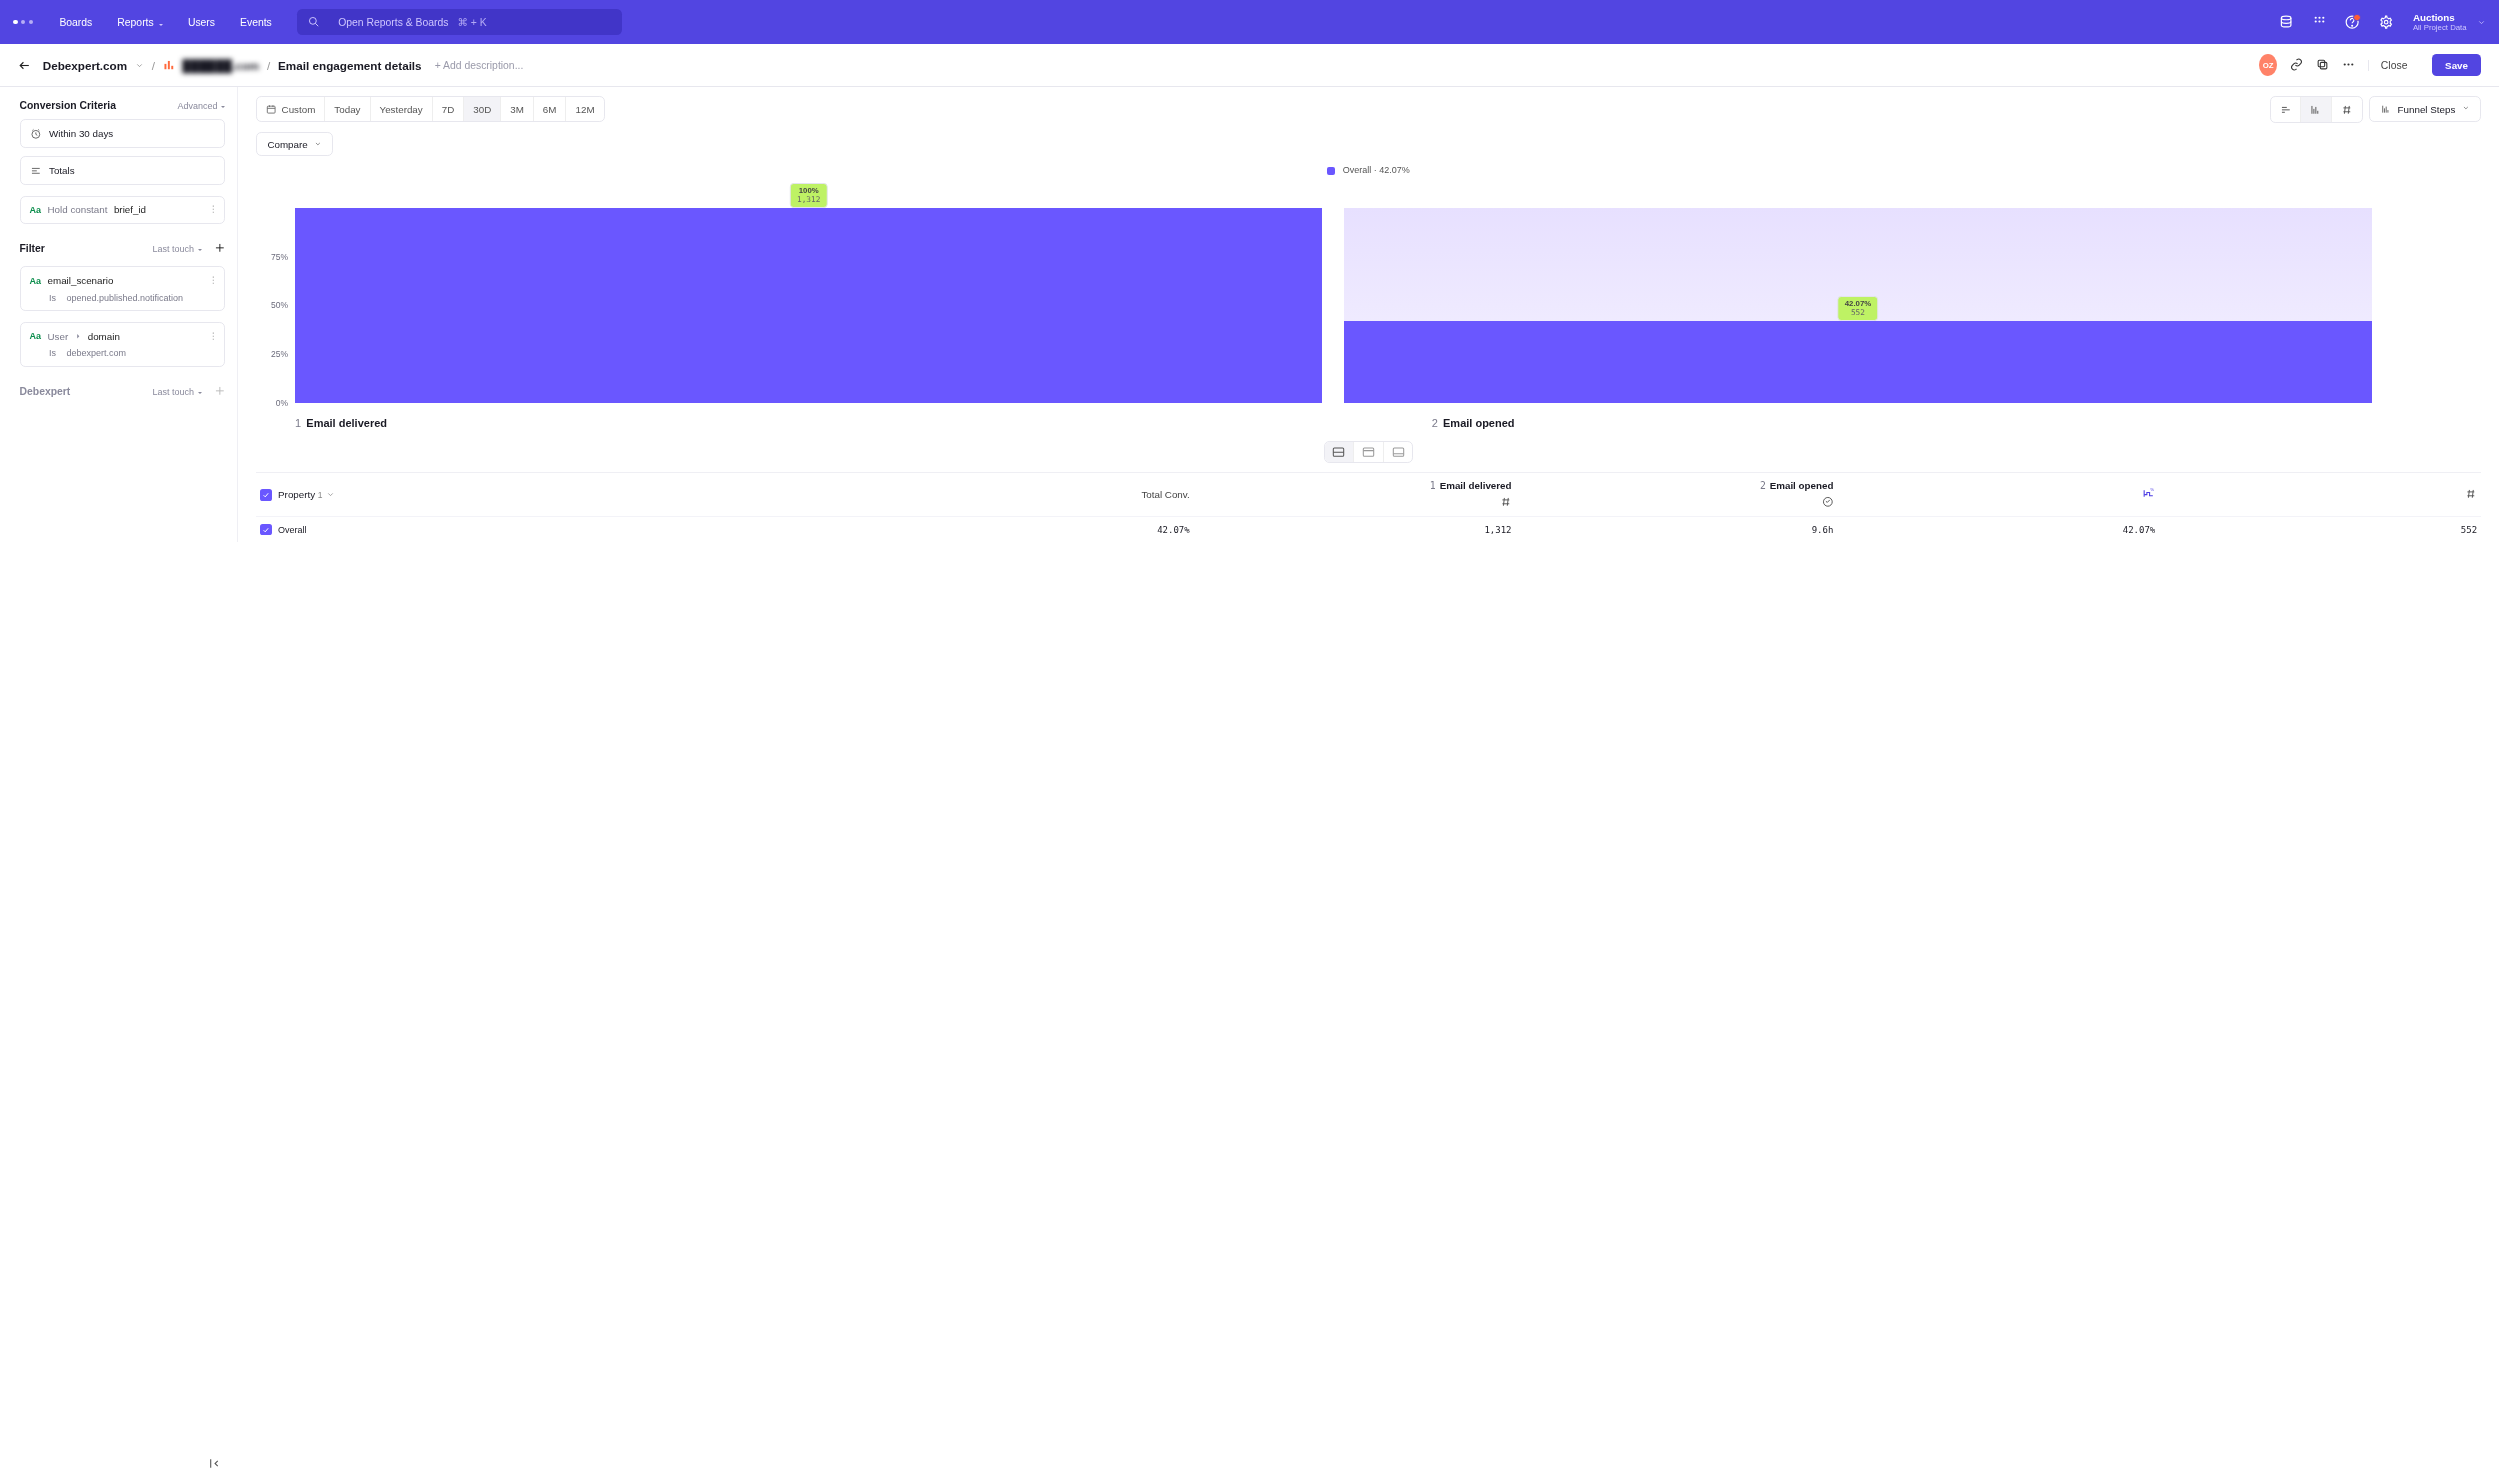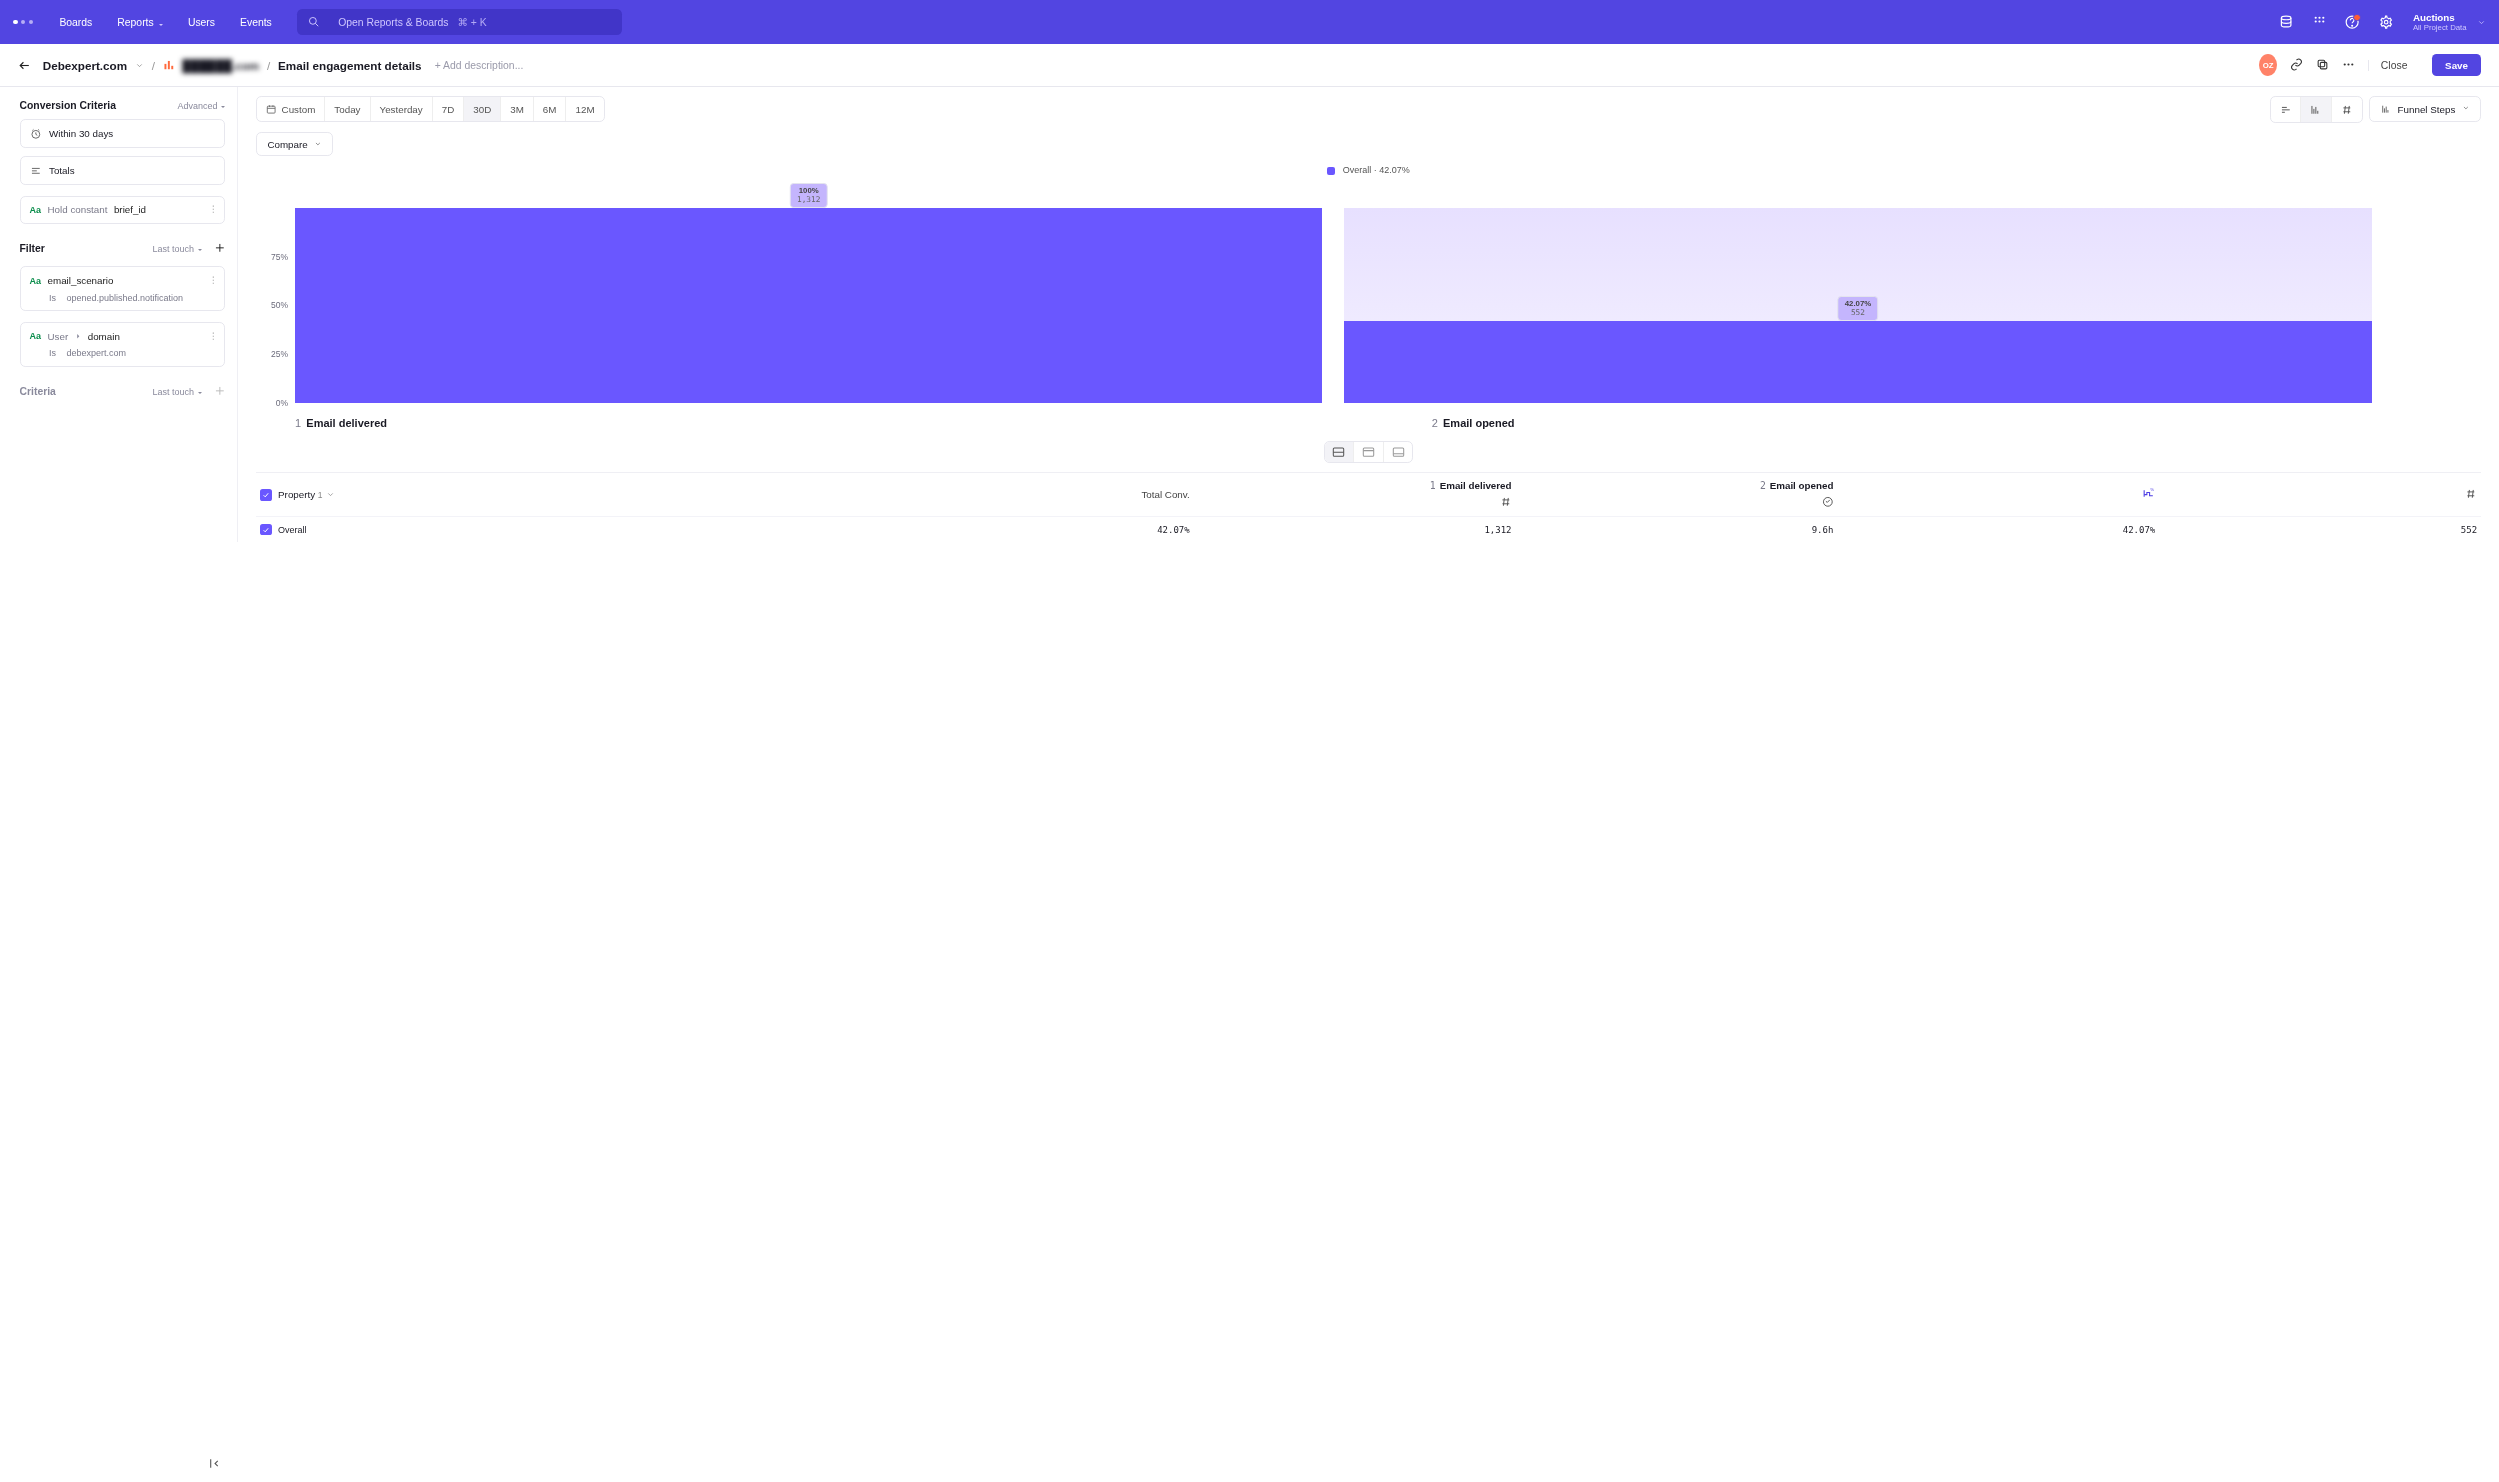--- a/index.html
+++ b/index.html
@@ -81,21 +81,21 @@
 
 
 .legend{ text-align:center; color:#555; font-size:9px; margin-top:9px;}
 .legend .swatch{ display:inline-block; width:7.8px; height:7.8px; background:#6a57ff; border-radius:2px; margin-right:5.2px; vertical-align:middle;}
 .chart{ position:relative; margin-top:6.5px; height:247px; }
 .chart .plot{ position:absolute; left:39px; right:0; top:26px; bottom:26px;}
 .chart .yaxis{ position:absolute; left:0; top:26px; bottom:26px; width:36px;}
 .chart .ylab{ position:absolute; right:3.9px; transform:translateY(50%); font-size:8.5px; color:#6b6b7b;}
 .plot .bar{ position:absolute; bottom:0; background:#6a57ff; }
 .plot .bar.b2-ghost{ background:linear-gradient(#e7e0ff,#f5f2ff);}
-.plot .bub{ position:absolute; background:#c4b5fd; border:0.7px solid #e4e4ee; border-radius:3.9px; padding:2.6px 6.5px; font-size:7.8px; color:#444; text-align:center; transform:translateX(-50%);}
+.plot .bub{ position:absolute; background:#bef264; border:0.7px solid #e4e4ee; border-radius:3.9px; padding:2.6px 6.5px; font-size:7.8px; color:#444; text-align:center; transform:translateX(-50%);}
 .plot .bub .p{ font-weight:600;}
 .plot .bub .n{ font-family: ui-monospace, Menlo, monospace; color:#666;}
 .xlabels{ position:absolute; left:39px; right:0; bottom:0; display:flex; }
 .xlabels .xl{ width:48%; font-size:11px; }
 .xlabels .xl .num{ color:#7a7a8a; margin-right:5.2px;}
 .xlabels .xl .txt{ font-weight:600;}
 .xlabels .xl.x2{ margin-left:4%;}
 
 
 .tview{ margin-top:11.7px; text-align:center;}
@@ -292,21 +292,21 @@
       </div>
       <div class="row2">
         <span>Is</span>
         <span>debexpert.com</span>
       </div>
       <div class="dots3">⋮</div>
     </div>
 
     <div class="sb-h">
       <div class="row">
-        <span class="title" style="color:#8a8a9c;">Criteria</span>
+        <span class="title" style="color:#8a8a9c;">Debexpert</span>
         <div style="display:flex; gap:11.7px; align-items:center;">
           <span class="lt">Last touch</span>
           <span class="plus" style="color:#bbb;"><svg width="11.7" height="11.7" viewBox="0 0 24 24" stroke="#bbb" stroke-width="2">
                 <line x1="12" y1="4" x2="12" y2="20"></line>
                 <line x1="4" y1="12" x2="20" y2="12"></line>
               </svg></span>
         </div>
       </div>
     </div>
   </div>

